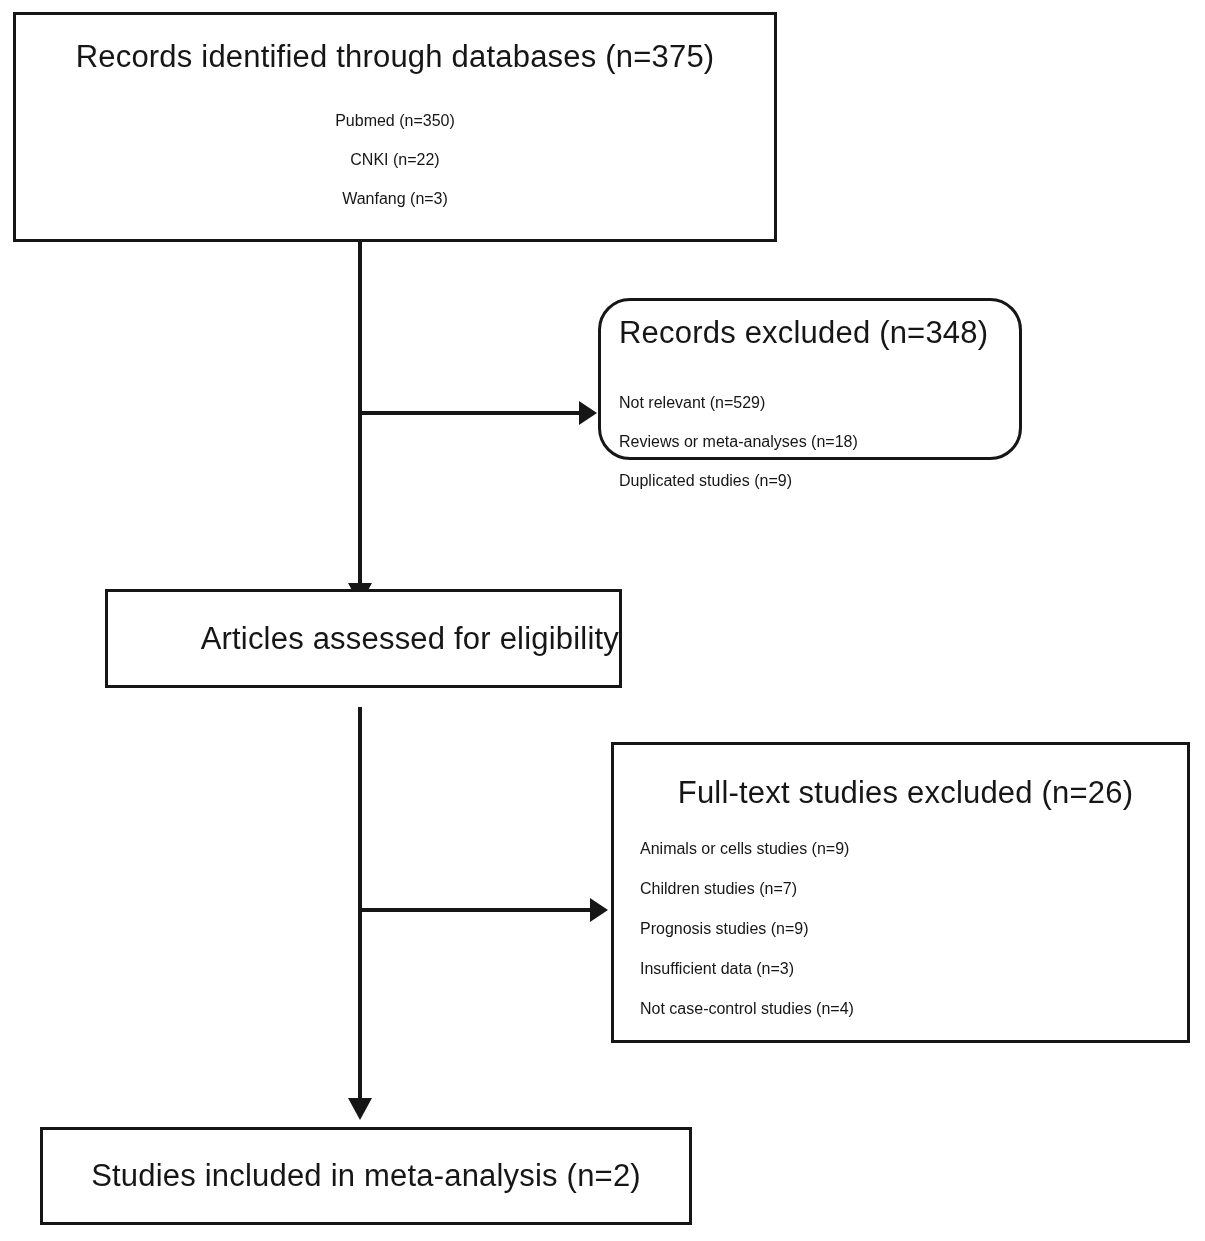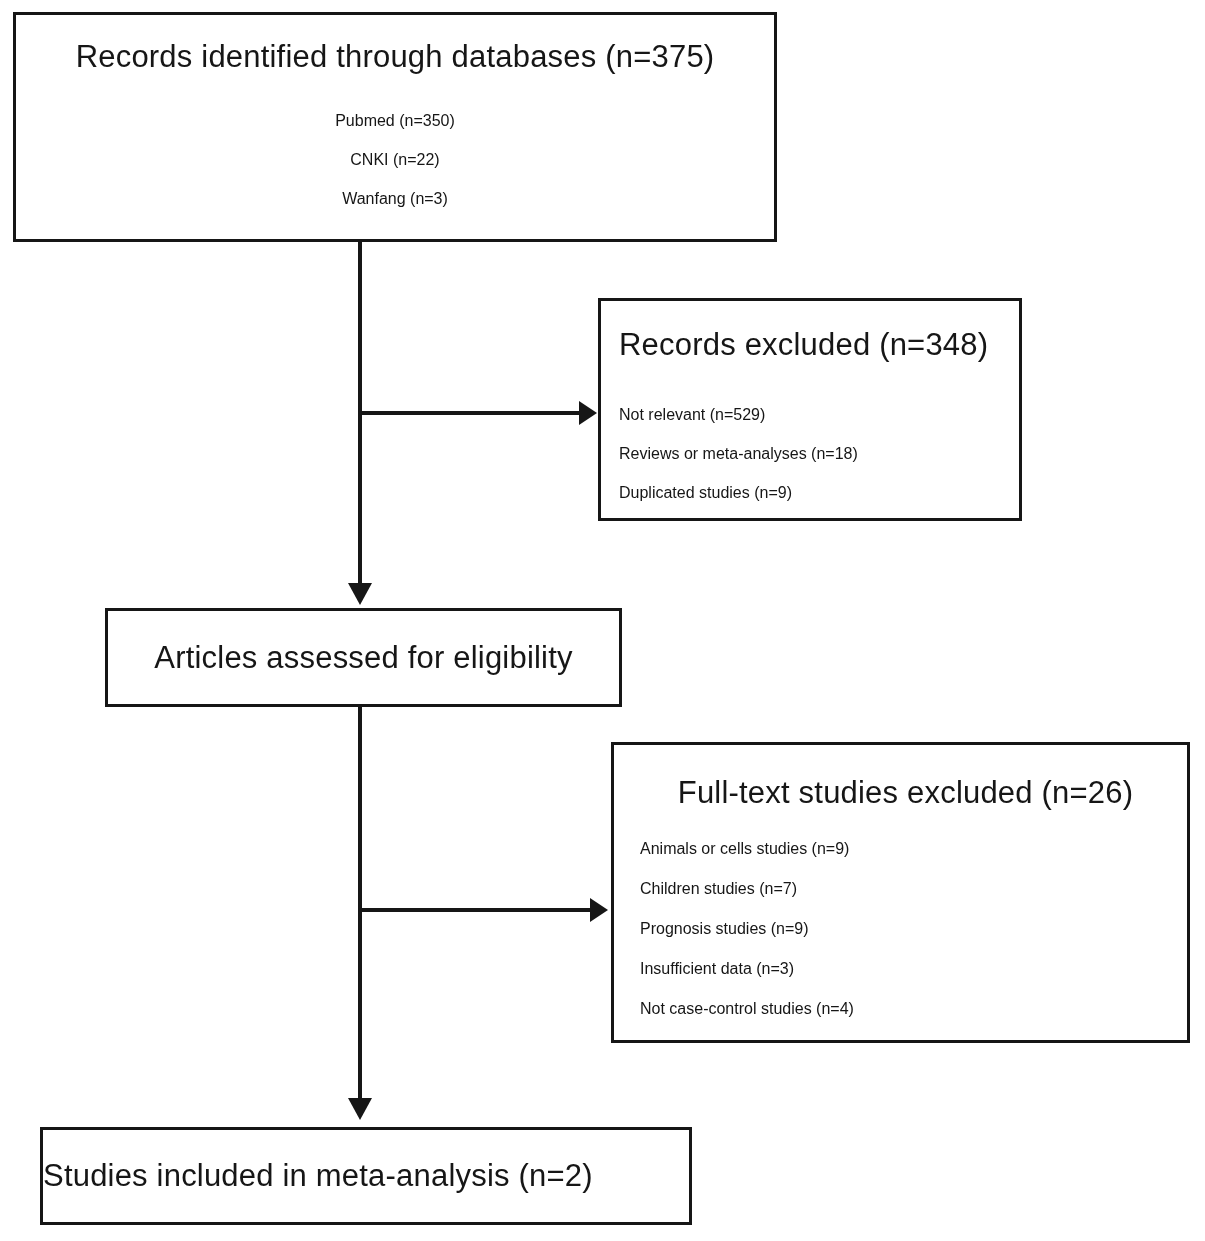--- a/index.html
+++ b/index.html
@@ -36,40 +36,41 @@
   .center { text-align: center; }
   .left { text-align: left; }
 
   #box-identified {
     left: 13px; top: 12px; width: 764px; height: 230px;
     padding-top: 22px;
   }
   #box-identified .items { margin-top: 24px; }
 
   #box-records-excluded {
-    left: 598px; top: 298px; width: 424px; height: 223px;
-    padding: 24px 14px 0 18px;
+    left: 598px; top: 298px; width: 424px; height: 162px;
+    padding: 12px 14px 0 18px;
+    border-radius: 32px;
   }
   #box-records-excluded .items { margin-top: 30px; }
 
   #box-eligibility {
-    left: 105px; top: 608px; width: 517px; height: 99px;
-    display: flex; align-items: center; justify-content: center;
+    left: 105px; top: 589px; width: 517px; height: 99px;
+    display: flex; align-items: center; justify-content: flex-end;
   }
 
   #box-fulltext-excluded {
     left: 611px; top: 742px; width: 579px; height: 301px;
     padding: 28px 16px 0 26px;
   }
   #box-fulltext-excluded .items { margin-top: 16px; }
   #box-fulltext-excluded .item { line-height: 40px; }
 
   #box-included {
     left: 40px; top: 1127px; width: 652px; height: 98px;
-    display: flex; align-items: center; 
+    display: flex; align-items: center; justify-content: center;
   }
 
   #connectors { position: absolute; left: 0; top: 0; }
   .cline { stroke: var(--line, #161616); stroke-width: 4px; }
   .ahead { fill: var(--line, #161616); stroke: none; }
 </style>
 </head>
 <body>
 
 <div id="canvas">

